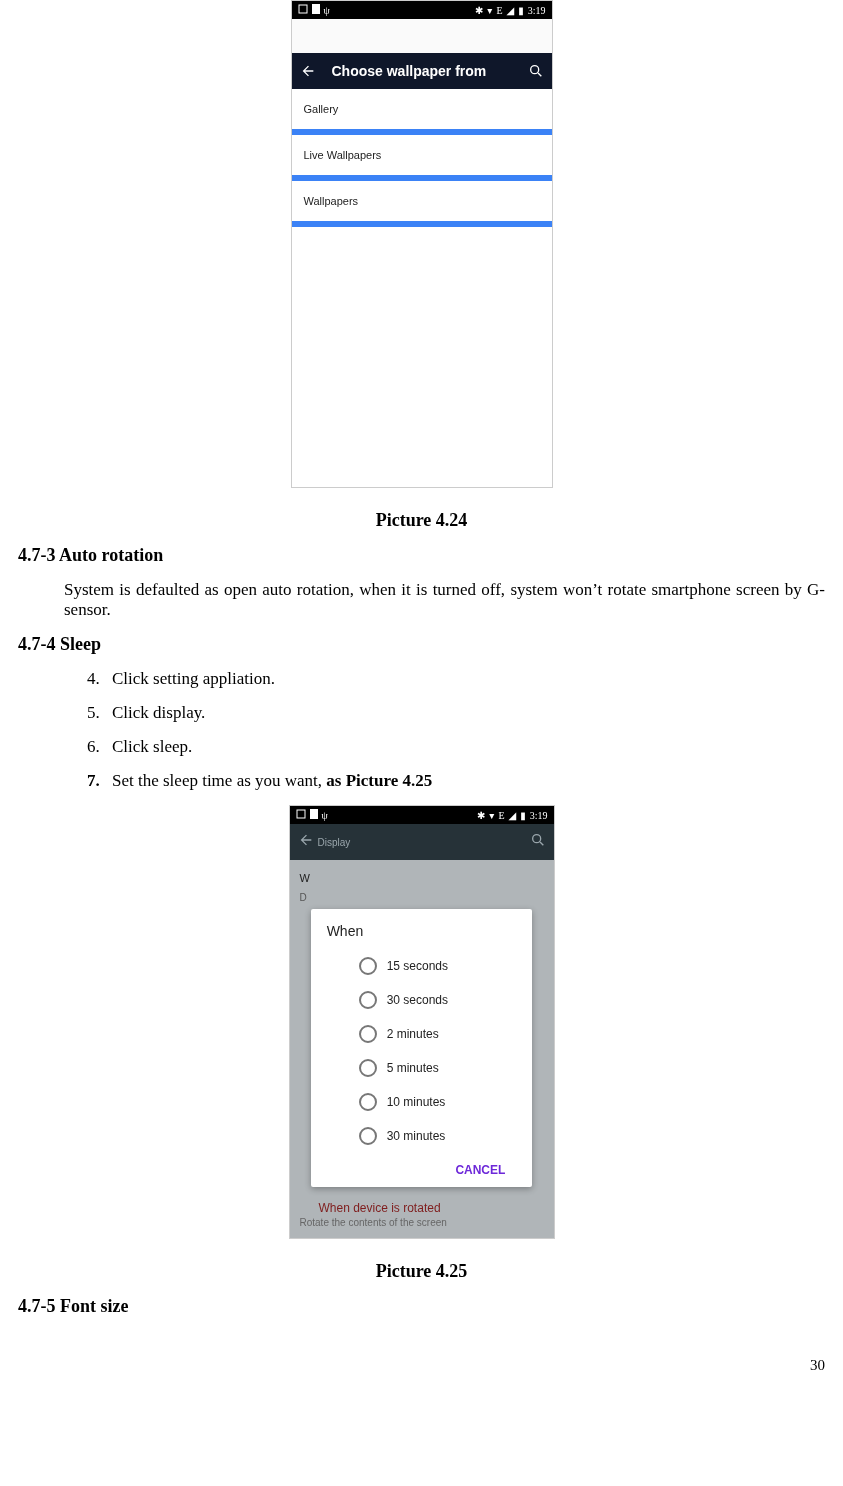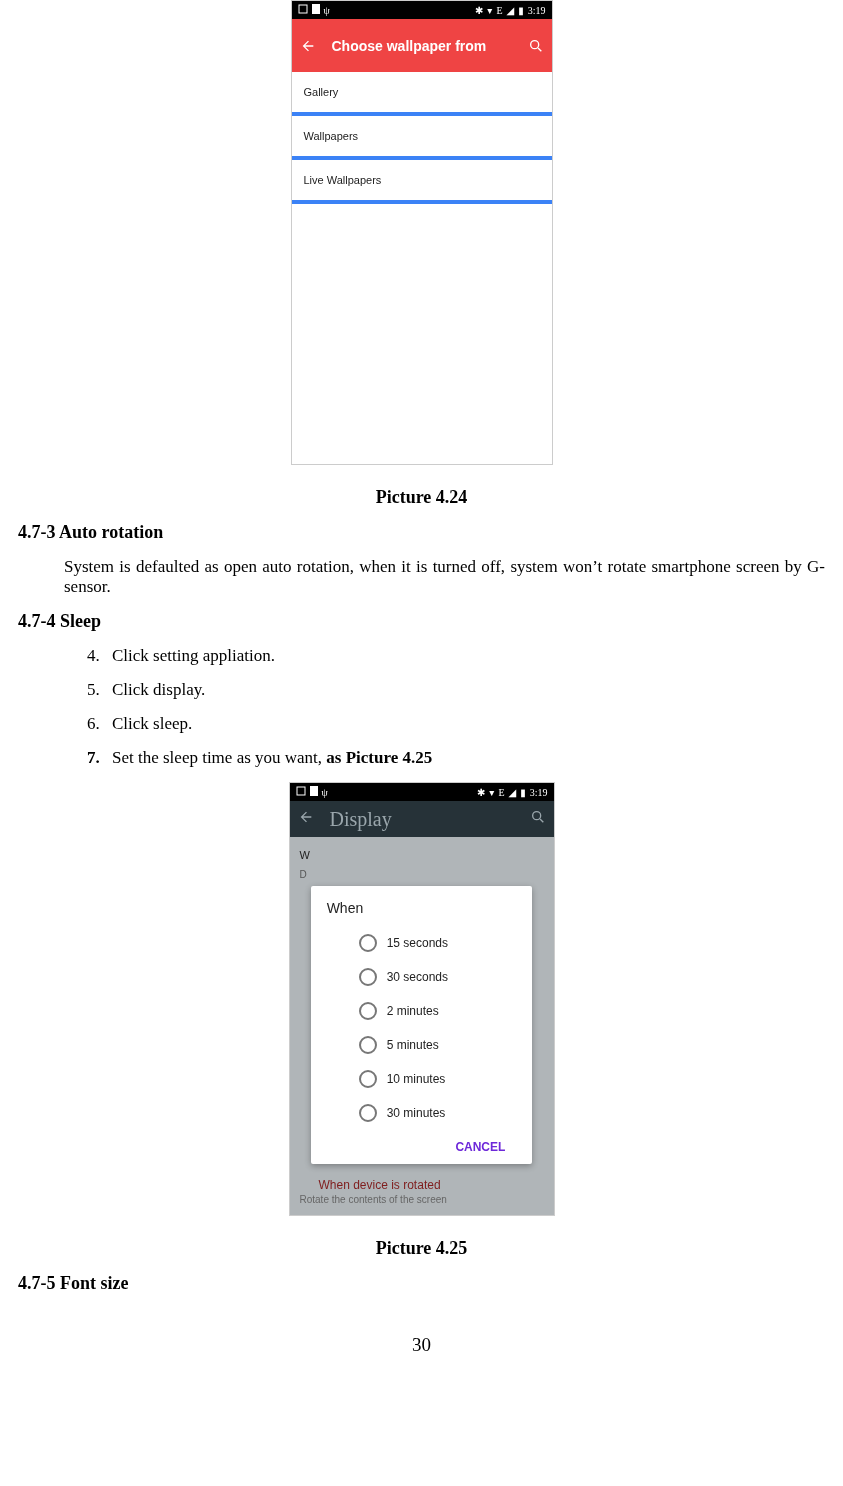--- a/index.html
+++ b/index.html
@@ -27,39 +27,40 @@
     justify-content: space-between;
     padding: 0 6px;
   }
   .statusbar .left, .statusbar .right {
     display: flex;
     align-items: center;
     gap: 4px;
   }
   .statusbar svg { fill: #fff; }
   .appbar {
-    background: #ef4444;
+    background: #0f172a;
     color: #fff;
-    height: 53px;
+    height: 36px;
     display: flex;
     align-items: center;
     padding: 0 8px;
+    margin-top: 34px;
   }
   .appbar .back-arrow { margin-right: 16px; display:flex; }
   .appbar .title { flex:1; font-size: 14px; font-family: Arial, sans-serif; font-weight: bold; }
   .appbar .search { display:flex; }
   .wp-list {
     background: #fff;
   }
   .wp-item {
     font-family: Arial, sans-serif;
     font-size: 11px;
     color: #222;
     padding: 14px 12px;
-    border-bottom: 4px solid #3b82f6;
+    border-bottom: 6px solid #3b82f6;
   }
   .wp-blank {
     height: 260px;
     background: #fff;
   }
   .caption {
     text-align: center;
     font-weight: bold;
     font-size: 18px;
     margin: 22px 0 14px 0;
@@ -93,21 +94,21 @@
     position: relative;
   }
   .appbar2 {
     background: #263238;
     color: #9aa6ac;
     height: 36px;
     display: flex;
     align-items: center;
     padding: 0 8px;
   }
-  .appbar2 .title2 { flex:1; font-size: 20px; font-family: Liberation Serif, serif; margin-left:16px;}
+  .appbar2 .title2 { flex:1; font-size: 10px; font-family: Liberation Sans, sans-serif; margin-left:4px;}
   .dim-bg {
     position: relative;
     background: #b0b5b8;
     padding-top: 6px;
   }
   .peek {
     font-family: Arial, sans-serif;
     font-size: 11px;
     padding: 6px 10px;
     color: #222;
@@ -156,21 +157,21 @@
     color:#7f1d1d;
     padding: 14px 2px 2px 10px;
     margin-left: 19px;
   }
   .rotated-sub {
     font-family: Arial, sans-serif;
     font-size: 10px;
     color:#666;
     padding: 0 10px 10px 10px;
   }
-  .pagenum { text-align:center; font-size:19px; margin: 40px 0 16px 0; }
+  .pagenum { text-align:right; font-size:15px; margin: 40px 0 16px 0; }
 </style>
 </head>
 <body>
 
 <div class="phone">
   <div class="statusbar">
     <span class="left">
       <span><svg width="10" height="10">
             <rect x="1" y="1" width="8" height="8" stroke="#fff" fill="none"></rect>
           </svg></span>
@@ -197,22 +198,22 @@
     <span class="title">Choose wallpaper from</span>
     <span class="search">
       <svg width="16" height="16" viewBox="0 0 24 24">
           <circle cx="10" cy="10" r="6" stroke="#fff" stroke-width="2" fill="none"></circle>
           <line x1="15" y1="15" x2="20" y2="20" stroke="#fff" stroke-width="2"></line>
         </svg>
     </span>
   </div>
   <div class="wp-list">
     <div class="wp-item">Gallery</div>
+    <div class="wp-item">Live Wallpapers</div>
     <div class="wp-item">Wallpapers</div>
-    <div class="wp-item">Live Wallpapers</div>
   </div>
   <div class="wp-blank"></div>
 </div>
 
 <div class="caption">Picture 4.24</div>
 
 <div class="heading">4.7-3 Auto rotation</div>
 <p class="bodytext">System is defaulted as open auto rotation, when it is turned off, system won’t rotate smartphone screen by G-sensor.</p>
 
 <div class="heading">4.7-4 Sleep</div>

